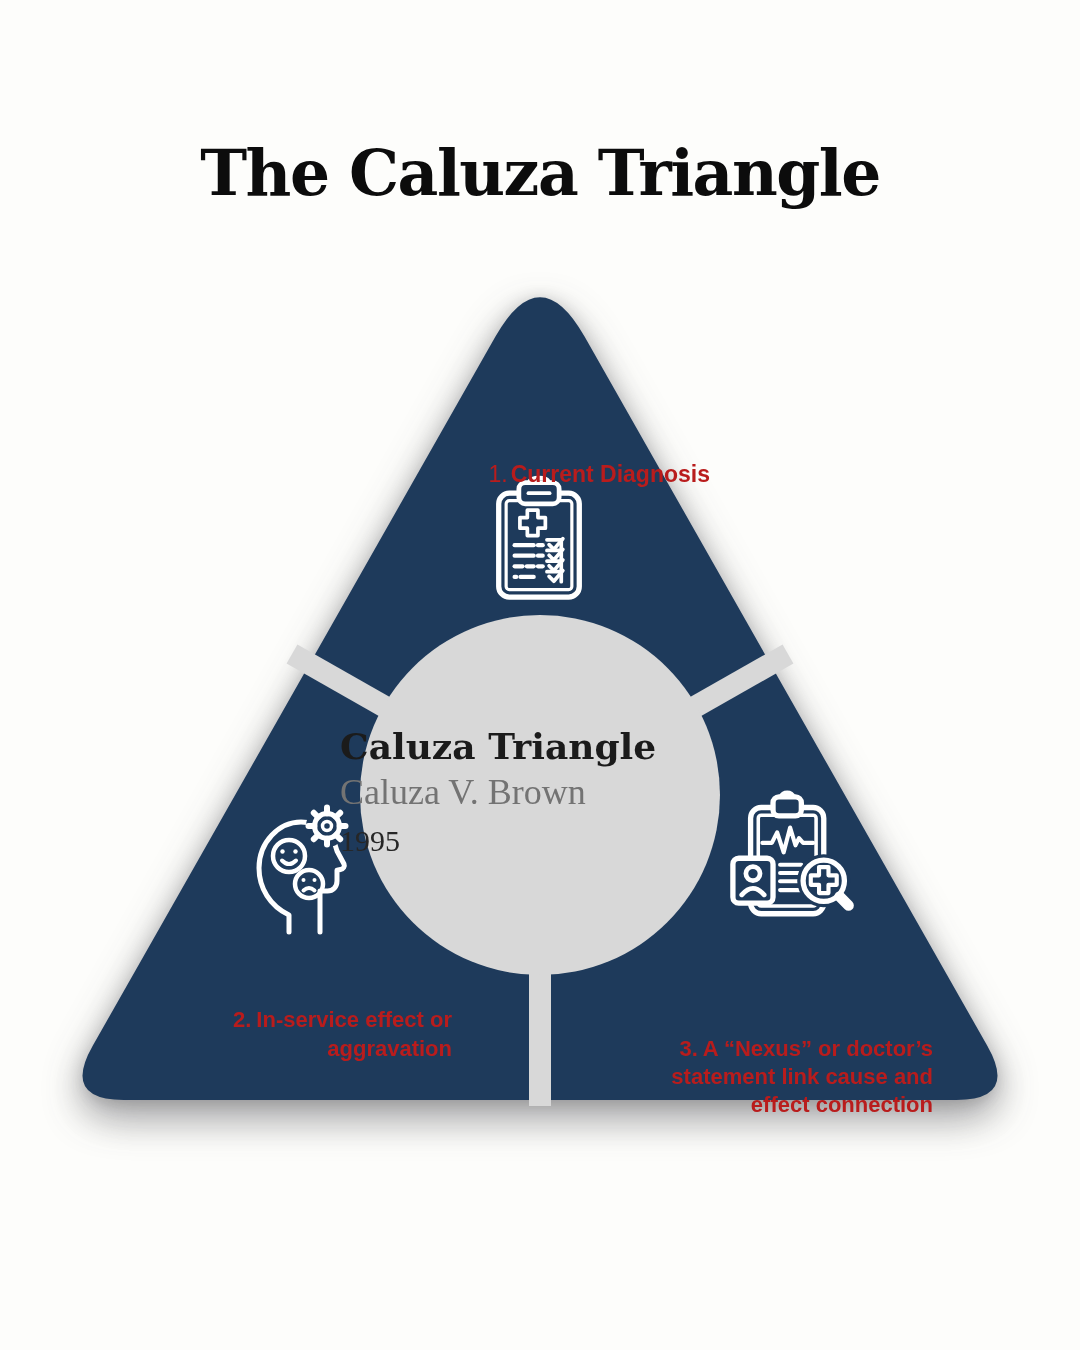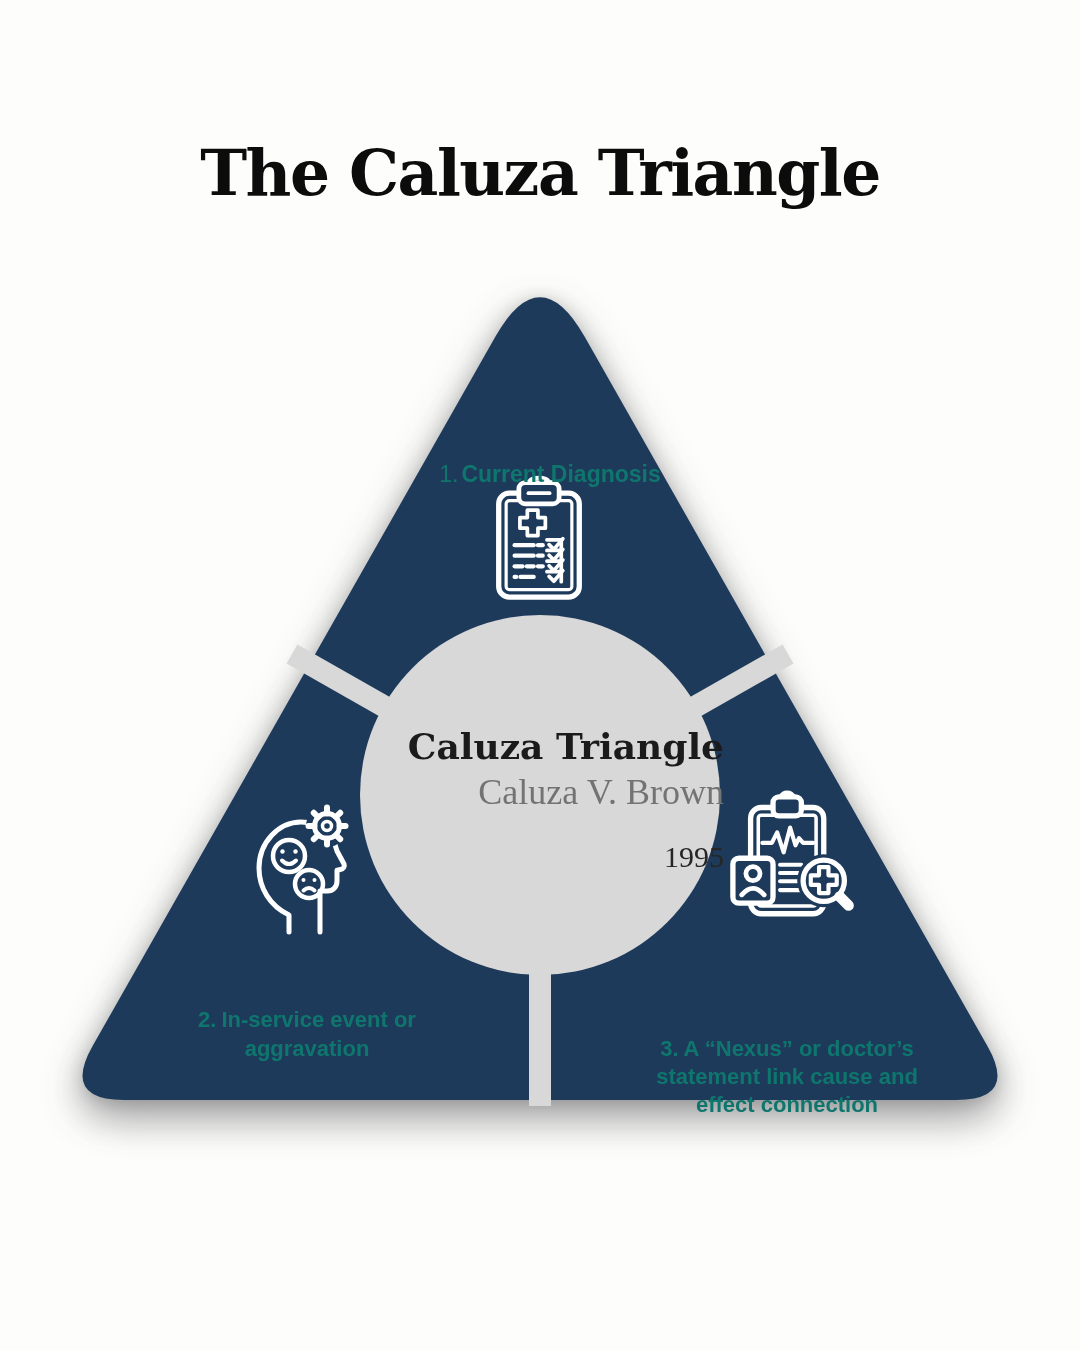--- a/index.html
+++ b/index.html
@@ -32,40 +32,40 @@
   
   .icon path,.icon rect,.icon line,.icon circle{
     fill:none;stroke:#fff;stroke-linecap:round;stroke-linejoin:round;
   }
   .icon .fillnavy{fill:var(--navy);}
   .icon .mask{fill:var(--navy);stroke:none;}
   .icon .dot{fill:#fff;stroke:none;}
 
   
   .sec-label{
-    position:absolute;color:#0f766e;font-weight:700;text-align:center;
+    position:absolute;color:#b91c1c;font-weight:700;text-align:right;
     white-space:pre-line;
   }
   .sec-label .num{margin-right:5px;}
   .label-1{left:390px;top:431px;width:320px;font-size:23px;line-height:29px;}
   .label-1 .num{font-weight:400;margin-right:3px;}
   .label-2{left:162px;top:976px;width:290px;font-size:22px;line-height:29px;}
   .label-3{left:641px;top:1007px;width:292px;font-size:22px;line-height:28px;}
 
   
   .center-text{
-    position:absolute;left:324px;top:724px;width:400px;text-align:right;
+    position:absolute;left:340px;top:724px;width:400px;text-align:left;
     font-family:"Liberation Serif",serif;color:#222;
   }
   .ct-heading{
     font-family:"DejaVu Serif","Liberation Serif",serif;
     font-weight:700;font-size:36px;line-height:44px;color:#1b1b1b;
   }
   .ct-case{font-size:36px;line-height:48px;font-weight:400;color:#737373;}
-  .ct-year{font-size:30px;line-height:50px;font-weight:400;color:#262626;margin-top:16px;}
+  .ct-year{font-size:30px;line-height:50px;font-weight:400;color:#262626;}
 </style>
 </head>
 <body>
 
 <div class="canvas">
 
   <h1 class="page-title">The Caluza Triangle</h1>
 
   <svg class="diagram" width="1080" height="1350" viewBox="0 0 1080 1350">
 
@@ -158,21 +158,21 @@
       <path d="M78 64.5 h8 v7 h7 v8 h-7 v7 h-8 v-7 h-7 v-8 h7 Z" stroke-width="3.5"></path>
       <line x1="95.5" y1="89.5" x2="103" y2="97" stroke-width="9"></line>
     </g>
   </svg>
 
   <div class="sec-label label-1">
     <span class="num">1.</span><span>Current Diagnosis</span>
   </div>
 
   <div class="sec-label label-2">
-    <span class="num">2.</span><span>In-service event or
+    <span class="num">2.</span><span>In-service effect or
 aggravation</span>
   </div>
 
   <div class="sec-label label-3">
     <span class="num">3.</span><span>A “Nexus” or doctor’s
 statement link cause and
 effect connection</span>
   </div>
 
   <div class="center-text">

